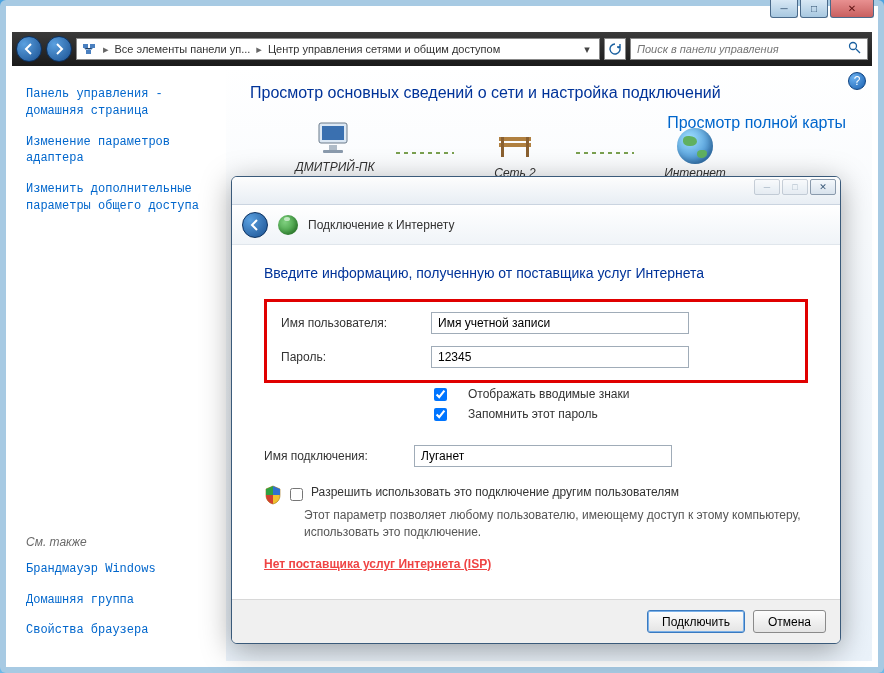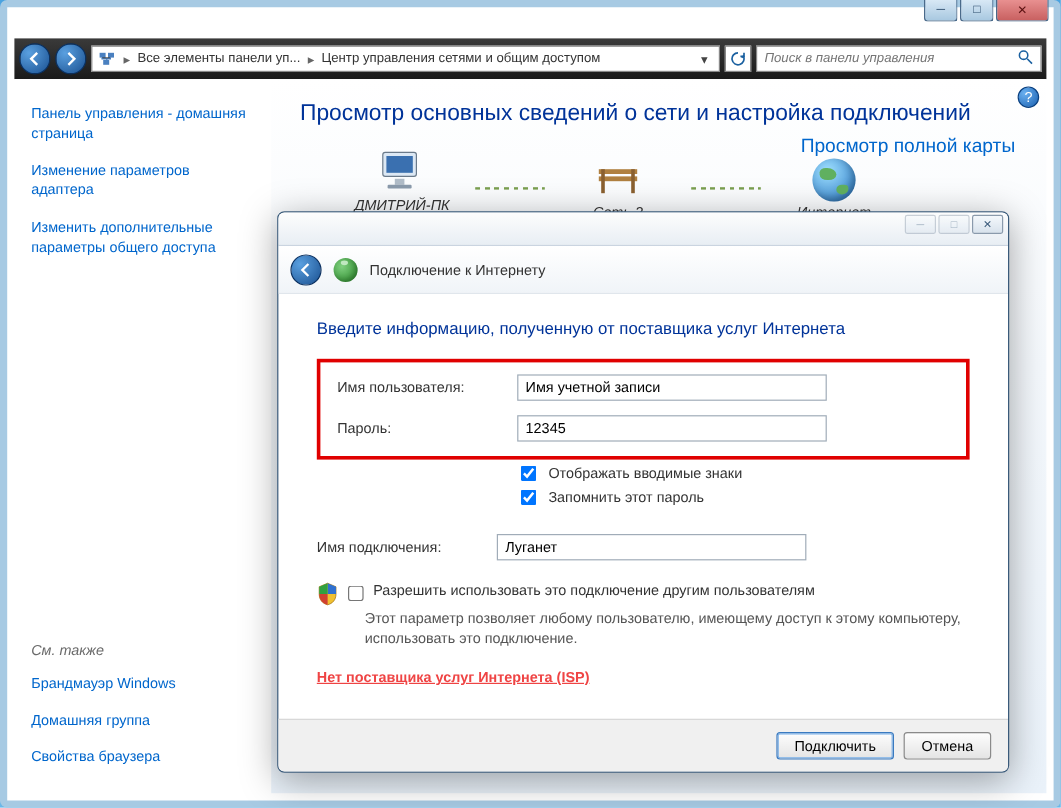--- a/index.html
+++ b/index.html
@@ -17,26 +17,26 @@
 .addr-icon { width: 16px; height: 16px; display: inline-flex; align-items: center; justify-content: center; }
 .addr-sep { color: #666; }
 .addr-drop { width: 16px; text-align: center; color: #444; }
 .refresh-btn { width: 22px; height: 22px; background: #fff; border: 1px solid #888; display: flex; align-items: center; justify-content: center; color: #1a6090; font-size: 12px; }
 .search-field { width: 238px; height: 22px; background: #fff; border: 1px solid #888; display: flex; align-items: center; padding: 0 6px; }
 .search-field input { border: none; outline: none; flex: 1; font-size: 11px; font-style: italic; color: #888; font-family: inherit; }
 .search-icon { color: #1a6090; font-size: 12px; }
 
 .content-area { position: absolute; top: 60px; left: 6px; right: 6px; bottom: 6px; background: #fff; display: flex; }
 .sidebar { width: 214px; background: #fff; padding: 20px 14px; }
-.sidebar a { display: block; color: #0066cc; text-decoration: none; font-size: 12px; line-height: 1.4; margin-bottom: 14px; }
+.sidebar a { display: block; color: #0066cc; text-decoration: none; font-size: 12px; line-height: 1.4; margin-bottom: 14px; font-family: Liberation Mono, monospace; }
 .sidebar .see-also-hdr { color: #6a6a6a; font-size: 12px; margin-top: 320px; margin-bottom: 12px; font-style: italic; }
 
 .main-pane { flex: 1; background: linear-gradient(to bottom, #fff 0%, #f4f8fc 40%, #eaf2fa 100%); padding: 18px 24px; position: relative; }
 .help-btn { position: absolute; top: 6px; right: 6px; width: 18px; height: 18px; border-radius: 50%; background: radial-gradient(circle at 30% 30%,#6ab0f0,#1a60b0); color: #fff; font-size: 12px; display: flex; align-items: center; justify-content: center; border: 1px solid #0a4080; }
-.main-title { color: #003399; font-size: 19px; font-weight: normal; margin-bottom: 18px; }
+.main-title { color: #003399; font-size: 16px; font-weight: normal; margin-bottom: 18px; }
 .net-map { display: flex; align-items: center; gap: 6px; margin-left: 30px; }
 .net-node { display: flex; flex-direction: column; align-items: center; width: 110px; font-style: italic; }
 .net-icon { width: 48px; height: 40px; display: flex; align-items: center; justify-content: center; }
 .net-label { font-size: 12px; color: #333; text-align: center; line-height: 1.2; }
 .net-sub { font-size: 11px; color: #555; }
 .net-line { width: 58px; height: 2px; background: repeating-linear-gradient(to right,#7aa050 0,#7aa050 4px,transparent 4px,transparent 8px); }
 .map-link { position: absolute; top: 48px; right: 26px; color: #0066cc; text-decoration: none; font-size: 16px; }
 
 
 .dialog { position: absolute; top: 176px; left: 231px; width: 610px; height: 468px; background: #fff; border: 1px solid #3a5a7a; border-radius: 6px; box-shadow: 0 6px 30px rgba(0,0,0,0.35); overflow: hidden; }
@@ -48,21 +48,21 @@
 .back-round { width: 26px; height: 26px; border-radius: 50%; background: radial-gradient(circle at 30% 30%,#5aa0e0,#1a5090); border: 1px solid #0a3060; display: flex; align-items: center; justify-content: center; color: #fff; font-size: 14px; }
 .globe-sm { width: 20px; height: 20px; border-radius: 50%; background: radial-gradient(circle at 35% 35%,#80d080,#208020); box-shadow: inset -2px -2px 4px rgba(0,0,0,0.2); position: relative; }
 .globe-sm::after { content:""; position:absolute; top:2px; left:6px; width:6px; height:4px; background:#c0e8c0; border-radius:50%; }
 .dlg-title { font-size: 12px; color: #333; }
 .dlg-body { padding: 20px 32px 12px 32px; }
 .dlg-heading { color: #003399; font-size: 14px; margin-bottom: 18px; }
 .red-box { border: 3px solid #e00000; padding: 10px 14px; margin-bottom: 4px; }
 .form-row { display: flex; align-items: center; margin-bottom: 12px; }
 .form-row label { width: 150px; font-size: 12px; color: #333; }
 .form-row input[type=text] { width: 258px; height: 22px; border: 1px solid #a0acb8; padding: 0 6px; font-size: 12px; font-family: inherit; }
-.chk-row { display: flex; align-items: center; margin-left: 170px; margin-bottom: 6px; gap: 10px; font-size: 12px; color: #333; }
+.chk-row { display: flex; align-items: center; margin-left: 170px; margin-bottom: 6px; gap: 21px; font-size: 12px; color: #333; }
 .chk-row input { width: 13px; height: 13px; }
 .sep-space { height: 18px; }
 .shield-row { display: flex; align-items: flex-start; gap: 8px; margin-top: 18px; }
 .shield { width: 18px; height: 20px; }
 .share-desc { font-size: 12px; color: #555; margin-left: 40px; line-height: 1.4; margin-top: 2px; }
 .isp-link { display: inline-block; color: #ef4444; text-decoration: underline; font-size: 12px; margin-top: 16px; font-weight: bold; }
 .dlg-footer { position: absolute; bottom: 0; left: 0; right: 0; height: 44px; background: #f0f0f0; border-top: 1px solid #d8d8d8; display: flex; align-items: center; justify-content: flex-end; padding: 0 14px; gap: 8px; }
 .btn { height: 23px; padding: 0 14px; border: 1px solid #8a8a8a; border-radius: 3px; background: linear-gradient(to bottom,#fdfdfd,#e4e4e4); font-size: 12px; font-family: inherit; cursor: default; }
 .btn.primary { border: 1px solid #3a7ac0; box-shadow: 0 0 0 1px #7ab0e8 inset; }
 .red-arrow { position: absolute; bottom: 14px; right: 210px; width: 58px; height: 14px; }

